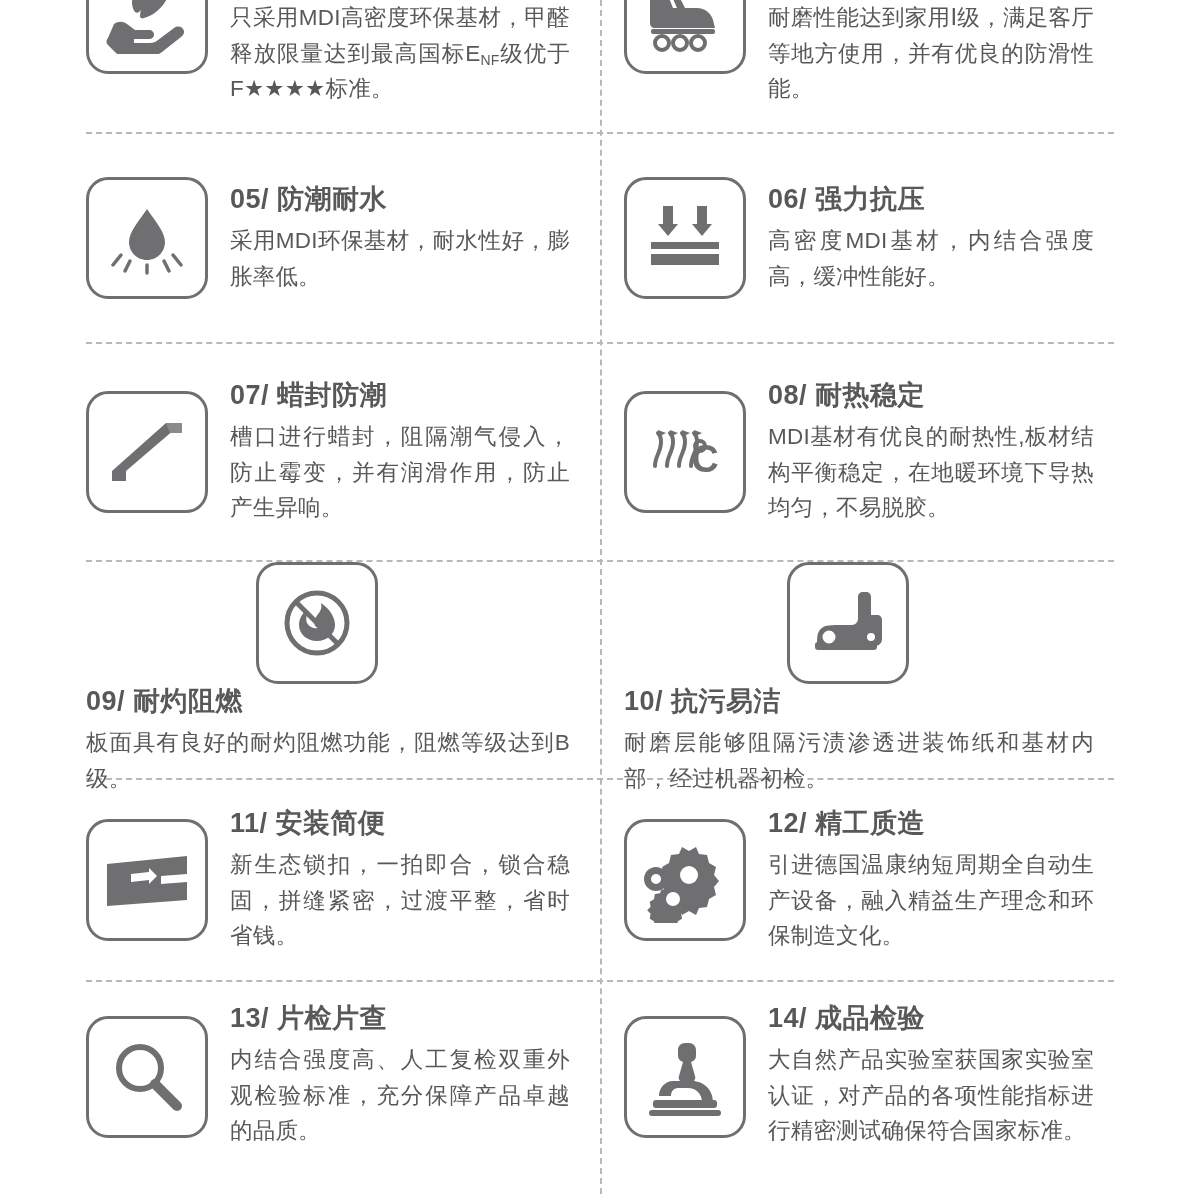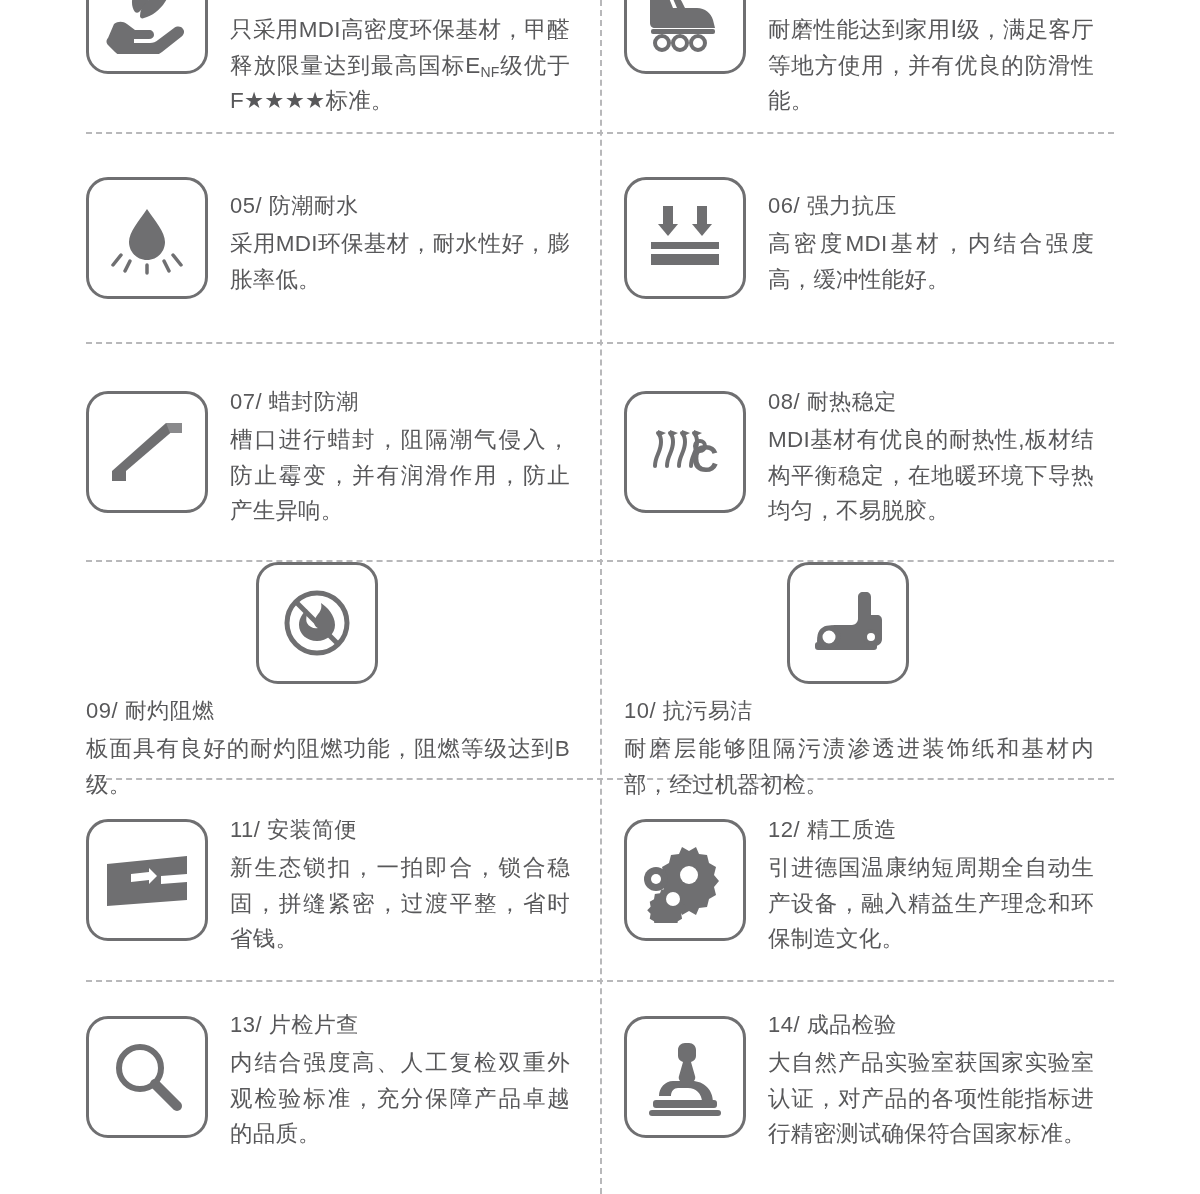--- a/index.html
+++ b/index.html
@@ -63,25 +63,24 @@
     align-items: center;
     justify-content: center;
     background: #fff;
   }
   .iconbox svg { display: block; }
 
   .txt {
     flex: 1 1 auto;
     padding-top: 2px;
     min-width: 0;
-    margin-top: 12px;
   }
   .title {
-    font-size: 22px;
-    font-weight: normal;
+    font-size: 27px;
+    font-weight: bold;
     color: #58585a;
     line-height: 1.15;
     margin: 0 0 8px 0;
     letter-spacing: 0.5px;
     white-space: nowrap;
   }
   .desc {
     font-size: 22.5px;
     line-height: 1.58;
     color: #58585a;

